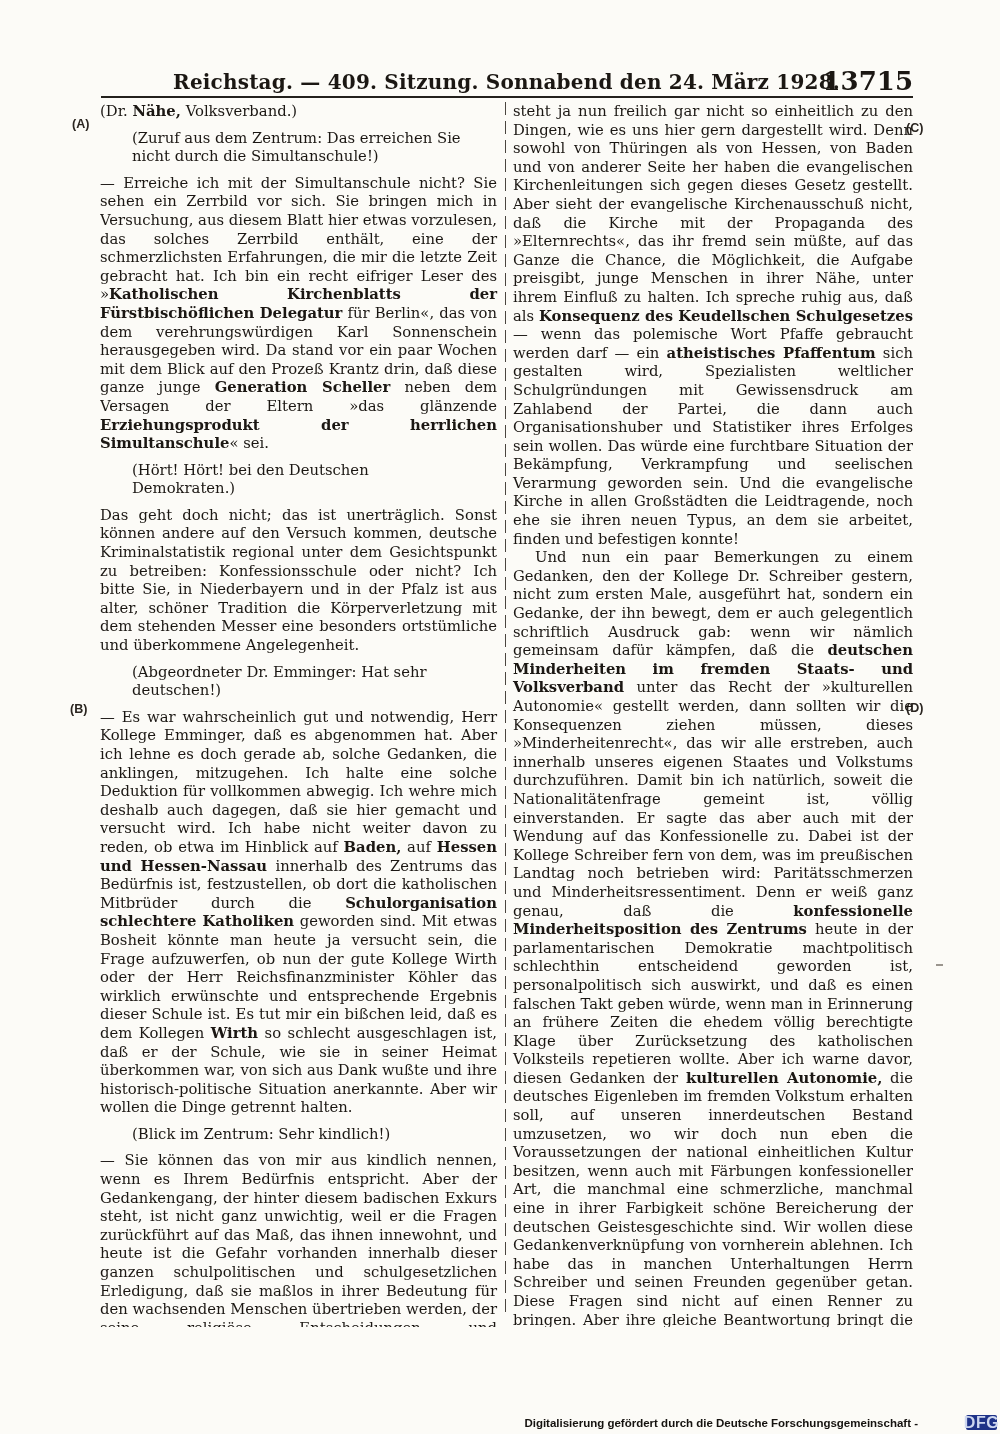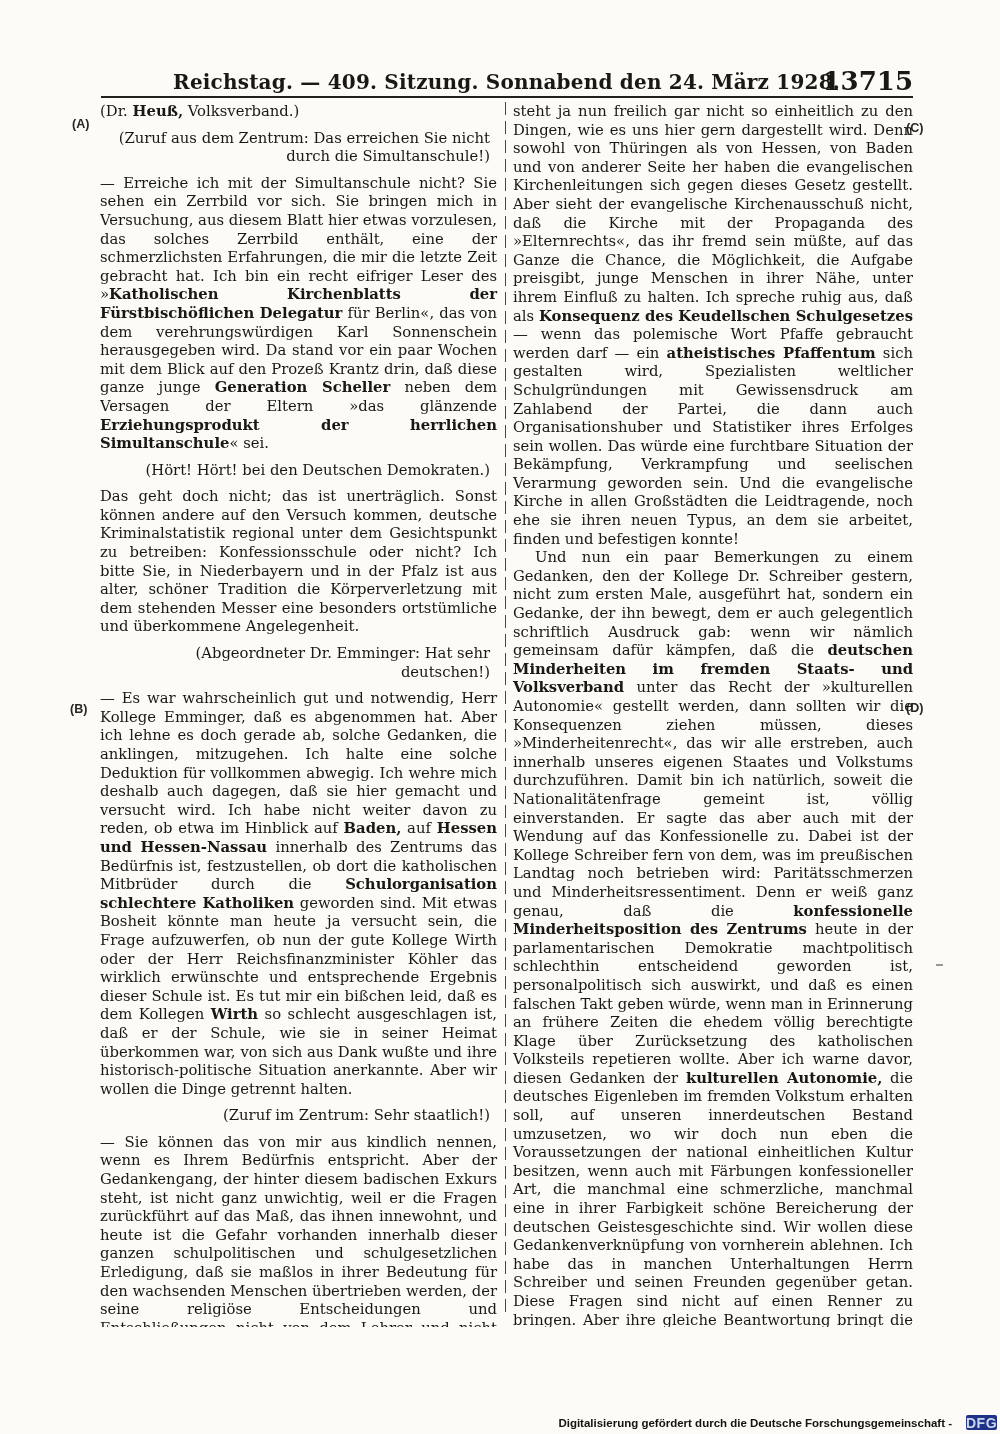--- a/index.html
+++ b/index.html
@@ -27,71 +27,72 @@
   .columns{
     position:absolute;top:102px;left:100px;width:813px;height:1225px;
     display:grid;grid-template-columns:397px 16px 400px;overflow:hidden;
   }
   .col{font-size:14.8px;line-height:18.6px;text-align:justify;hyphens:none;}
   .divider{
     justify-self:center;width:1px;height:1212px;
     background:repeating-linear-gradient(to bottom,#4a453f 0 13px,transparent 13px 19px);
   }
   .col p{margin:0;}
-  .col p.interjection{text-align:right;margin:8px 7px;}
+  .col p.interjection{text-align:left;margin:8px 32px;}
   .col p.indent{text-indent:22px;}
   .b{font-weight:bold;}
   
   .margin-label{
     position:absolute;font-family:"Liberation Sans",sans-serif;
     font-size:12.5px;font-weight:bold;color:#2a2520;
   }
   #ml-a{left:72px;top:117px;}
   #ml-b{left:70px;top:702px;}
   #ml-c{left:906px;top:121px;}
   #ml-d{left:906px;top:701px;}
   .scan-dash{position:absolute;left:936px;top:964px;width:7px;height:2px;background:#9a958e;}
   
   .footer{
     position:absolute;right:3px;bottom:4px;display:flex;align-items:center;gap:14px;
     font-family:"Liberation Sans",sans-serif;font-size:11.5px;font-weight:bold;color:#15120f;
   }
   .dfg-logo{
     display:inline-flex;align-items:center;justify-content:center;
     width:31px;height:15px;border-radius:2px;
-    color:#cdd6ef;font-size:14px;font-weight:bold;letter-spacing:.5px;
+    color:#cdd6ef;font-size:16px;font-weight:bold;letter-spacing:.5px;
     font-family:"Liberation Sans",sans-serif;
+    margin-left:34px;
   }
 </style>
 </head>
 <body>
 
 <div class="page">
 
   <div class="header">
     <div class="header-title">Reichstag. — 409. Sitzung. Sonnabend den 24. März 1928.</div>
     <div class="page-number">13715</div>
   </div>
   <div class="header-rule"></div>
 
   <span class="margin-label" id="ml-a">(A)</span>
   <span class="margin-label" id="ml-b">(B)</span>
   <span class="margin-label" id="ml-c">(C)</span>
   <span class="margin-label" id="ml-d">(D)</span>
 
   <div class="columns">
     <div class="col" id="col-left">
-        <p class="speaker"><span>(Dr. </span><span class="b">Heuß,</span><span> Volksverband.)</span></p>
+        <p class="speaker"><span>(Dr. </span><span class="b">Nähe,</span><span> Volksverband.)</span></p>
         <p class="interjection"><span>(Zuruf aus dem Zentrum: Das erreichen Sie nicht durch die Simultanschule!)</span></p>
         <p class="para"><span>— Erreiche ich mit der Simultanschule nicht?  Sie sehen ein Zerrbild vor sich.  Sie bringen mich in Versuchung, aus diesem Blatt hier etwas vorzulesen, das solches Zerrbild enthält, eine der schmerzlichsten Erfahrungen, die mir die letzte Zeit gebracht hat.  Ich bin ein recht eifriger Leser des »</span><span class="b">Katholischen Kirchenblatts der Fürstbischöflichen Delegatur</span><span> für Berlin«, das von dem verehrungswürdigen Karl Sonnenschein herausgegeben wird.  Da stand vor ein paar Wochen mit dem Blick auf den Prozeß Krantz drin, daß diese ganze junge </span><span class="b">Generation Scheller</span><span> neben dem Versagen der Eltern »das glänzende </span><span class="b">Erziehungsprodukt der herrlichen Simultanschule</span><span>« sei.</span></p>
         <p class="interjection"><span>(Hört! Hört! bei den Deutschen Demokraten.)</span></p>
         <p class="para"><span>Das geht doch nicht; das ist unerträglich.  Sonst können andere auf den Versuch kommen, deutsche Kriminalstatistik regional unter dem Gesichtspunkt zu betreiben: Konfessionsschule oder nicht?  Ich bitte Sie, in Niederbayern und in der Pfalz ist aus alter, schöner Tradition die Körperverletzung mit dem stehenden Messer eine besonders ortstümliche und überkommene Angelegenheit.</span></p>
         <p class="interjection"><span>(Abgeordneter Dr. Emminger: Hat sehr deutschen!)</span></p>
         <p class="para"><span>— Es war wahrscheinlich gut und notwendig, Herr Kollege Emminger, daß es abgenommen hat.  Aber ich lehne es doch gerade ab, solche Gedanken, die anklingen, mitzugehen.  Ich halte eine solche Deduktion für vollkommen abwegig.  Ich wehre mich deshalb auch dagegen, daß sie hier gemacht und versucht wird.  Ich habe nicht weiter davon zu reden, ob etwa im Hinblick auf </span><span class="b">Baden,</span><span> auf </span><span class="b">Hessen und Hessen-Nassau</span><span> innerhalb des Zentrums das Bedürfnis ist, festzustellen, ob dort die katholischen Mitbrüder durch die </span><span class="b">Schulorganisation schlechtere Katholiken</span><span> geworden sind.  Mit etwas Bosheit könnte man heute ja versucht sein, die Frage aufzuwerfen, ob nun der gute Kollege Wirth oder der Herr Reichsfinanzminister Köhler das wirklich erwünschte und entsprechende Ergebnis dieser Schule ist.  Es tut mir ein bißchen leid, daß es dem Kollegen </span><span class="b">Wirth</span><span> so schlecht ausgeschlagen ist, daß er der Schule, wie sie in seiner Heimat überkommen war, von sich aus Dank wußte und ihre historisch-politische Situation anerkannte.  Aber wir wollen die Dinge getrennt halten.</span></p>
-        <p class="interjection"><span>(Zuruf im Zentrum: Sehr staatlich!)</span></p>
+        <p class="interjection"><span>(Blick im Zentrum: Sehr kindlich!)</span></p>
         <p class="para"><span>— Sie können das von mir aus kindlich nennen, wenn es Ihrem Bedürfnis entspricht.  Aber der Gedankengang, der hinter diesem badischen Exkurs steht, ist nicht ganz unwichtig, weil er die Fragen zurückführt auf das Maß, das ihnen innewohnt, und heute ist die Gefahr vorhanden innerhalb dieser ganzen schulpolitischen und schulgesetzlichen Erledigung, daß sie maßlos in ihrer Bedeutung für den wachsenden Menschen übertrieben werden, der seine religiöse Entscheidungen und Entschließungen nicht von dem Lehrer und nicht von dem Pfarrer im Alter bis 14, 15 oder 16 Jahren angeordnet bekommt, sondern sie nach seinem Eigenwuchs später schaffen wird und schaffen muß, die nimmt ihm niemand ab.</span></p>
       </div>
     <div class="divider"></div>
     <div class="col" id="col-right">
         <p class="para"><span>steht ja nun freilich gar nicht so einheitlich zu den Dingen, wie es uns hier gern dargestellt wird.  Denn sowohl von Thüringen als von Hessen, von Baden und von anderer Seite her haben die evangelischen Kirchenleitungen sich gegen dieses Gesetz gestellt.  Aber sieht der evangelische Kirchenausschuß nicht, daß die Kirche mit der Propaganda des »Elternrechts«, das ihr fremd sein müßte, auf das Ganze die Chance, die Möglichkeit, die Aufgabe preisgibt, junge Menschen in ihrer Nähe, unter ihrem Einfluß zu halten.  Ich spreche ruhig aus, daß als </span><span class="b">Konsequenz des Keudellschen Schulgesetzes</span><span> — wenn das polemische Wort Pfaffe gebraucht werden darf — ein </span><span class="b">atheistisches Pfaffentum</span><span> sich gestalten wird, Spezialisten weltlicher Schulgründungen mit Gewissensdruck am Zahlabend der Partei, die dann auch Organisationshuber und Statistiker ihres Erfolges sein wollen.  Das würde eine furchtbare Situation der Bekämpfung, Verkrampfung und seelischen Verarmung geworden sein.  Und die evangelische Kirche in allen Großstädten die Leidtragende, noch ehe sie ihren neuen Typus, an dem sie arbeitet, finden und befestigen konnte!</span></p>
         <p class="para indent"><span>Und nun ein paar Bemerkungen zu einem Gedanken, den der Kollege Dr. Schreiber gestern, nicht zum ersten Male, ausgeführt hat, sondern ein Gedanke, der ihn bewegt, dem er auch gelegentlich schriftlich Ausdruck gab: wenn wir nämlich gemeinsam dafür kämpfen, daß die </span><span class="b">deutschen Minderheiten im fremden Staats- und Volksverband</span><span> unter das Recht der »kulturellen Autonomie« gestellt werden, dann sollten wir die Konsequenzen ziehen müssen, dieses »Minderheitenrecht«, das wir alle erstreben, auch innerhalb unseres eigenen Staates und Volkstums durchzuführen.  Damit bin ich natürlich, soweit die Nationalitätenfrage gemeint ist, völlig einverstanden.  Er sagte das aber auch mit der Wendung auf das Konfessionelle zu.  Dabei ist der Kollege Schreiber fern von dem, was im preußischen Landtag noch betrieben wird: Paritätsschmerzen und Minderheitsressentiment.  Denn er weiß ganz genau, daß die </span><span class="b">konfessionelle Minderheitsposition des Zentrums</span><span> heute in der parlamentarischen Demokratie machtpolitisch schlechthin entscheidend geworden ist, personalpolitisch sich auswirkt, und daß es einen falschen Takt geben würde, wenn man in Erinnerung an frühere Zeiten die ehedem völlig berechtigte Klage über Zurücksetzung des katholischen Volksteils repetieren wollte.  Aber ich warne davor, diesen Gedanken der </span><span class="b">kulturellen Autonomie,</span><span> die deutsches Eigenleben im fremden Volkstum erhalten soll, auf unseren innerdeutschen Bestand umzusetzen, wo wir doch nun eben die Voraussetzungen der national einheitlichen Kultur besitzen, wenn auch mit Färbungen konfessioneller Art, die manchmal eine schmerzliche, manchmal eine in ihrer Farbigkeit schöne Bereicherung der deutschen Geistesgeschichte sind.  Wir wollen diese Gedankenverknüpfung von vornherein ablehnen.  Ich habe das in manchen Unterhaltungen Herrn Schreiber und seinen Freunden gegenüber getan.  Diese Fragen sind nicht auf einen Renner zu bringen.  Aber ihre gleiche Beantwortung bringt die Gefahr, weil sie ja dann in die Gefahr kommen, die Deutschen, die in der Siedlung draußen zerstreut sind, dort, wo konfessionelle Mischung bei ihnen ist, in die konfessionelle Zerrissenheit hineinzustoßen, während es dort so notwendig ist, wie es hier sein sollte, daß das national politisch, das kulturell Gemeinsame als das Tragende und Vereinheitlichende erkannt wird.</span></p>
       </div>
   </div>
 
   <div class="scan-dash"></div>

